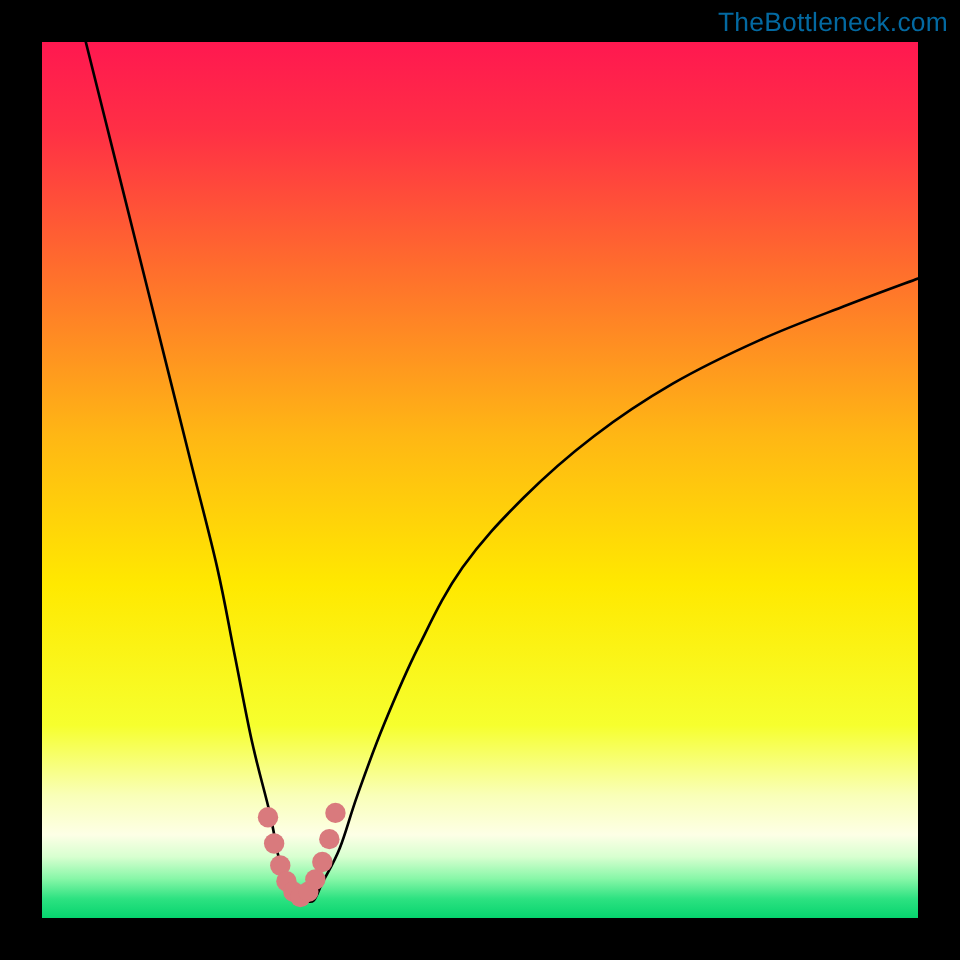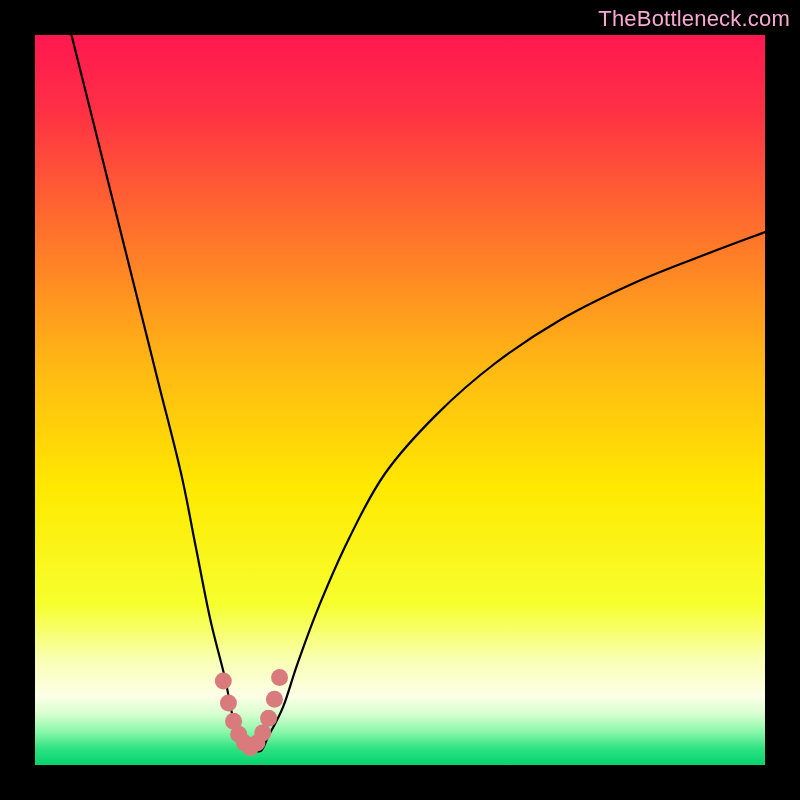--- a/index.html
+++ b/index.html
@@ -26,21 +26,21 @@
     overflow: hidden;
   }
   .gradient {
     position: absolute;
     inset: 0;
   }
   .watermark {
     position: absolute;
     top: 6px;
     right: 10px;
-    color: #f9a8d4;
+    color: #0369a1;
     font-size: 22px;
     font-weight: 500;
     letter-spacing: 0.2px;
   }
   svg.curve {
     position: absolute;
     inset: 0;
   }
 </style>
 </head>

